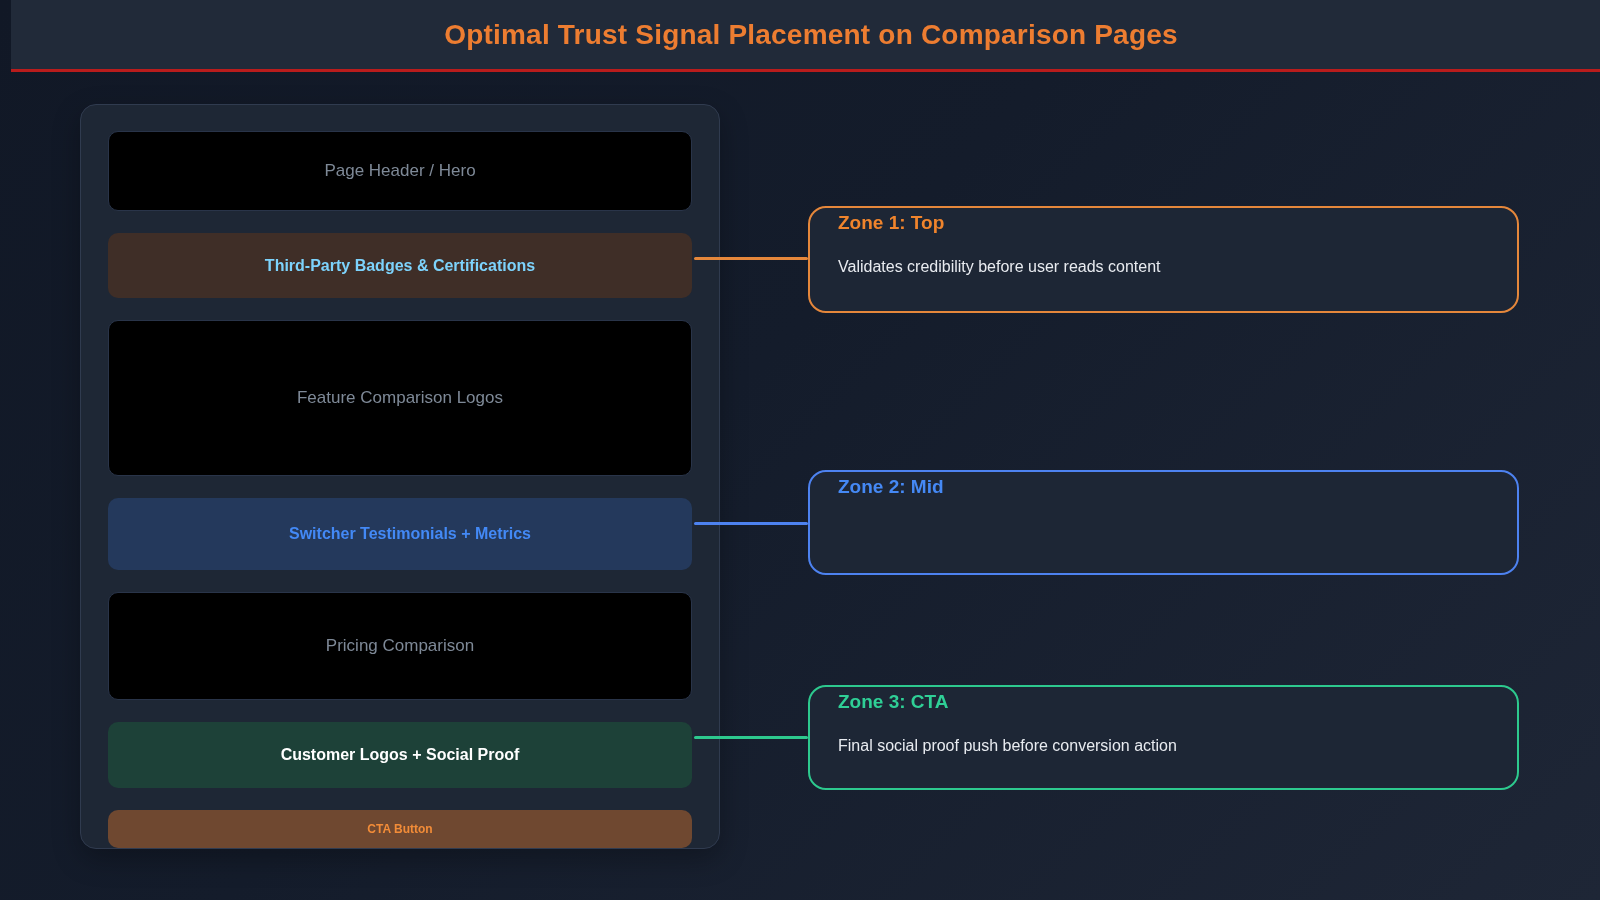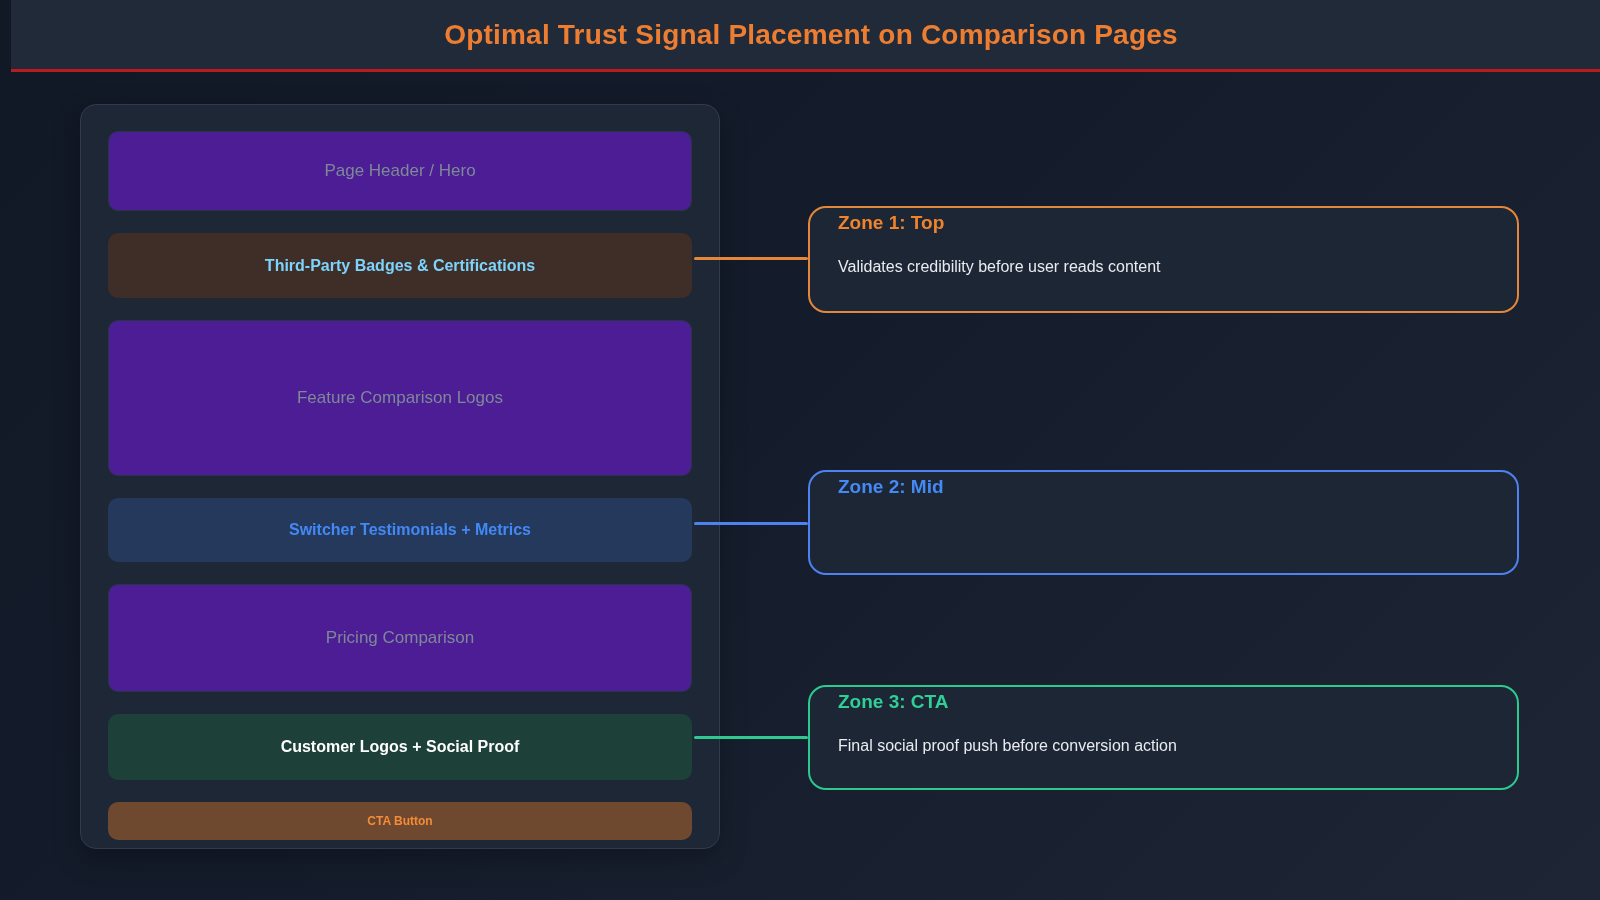--- a/index.html
+++ b/index.html
@@ -32,33 +32,33 @@
     display: flex; flex-direction: column; gap: 22px;
     box-shadow: 0 10px 28px rgba(0,0,0,0.28);
   }
   .wf-section {
     width: 100%; flex: none;
     border-radius: 10px;
     display: flex; align-items: center; justify-content: center;
     font-size: 17px;
   }
   .wf-plain {
-    background: #4c1d95;
+    background: #000000;
     border: 1px solid #293449;
     color: #7e8997;
   }
   .wf-orange { background: #3f2e27; color: #7dd3fc; font-weight: 600; font-size: 16px; }
   .wf-blue   { background: #24395c; color: #4389f6; font-weight: 600; font-size: 16px; }
   .wf-green  { background: #1d4138; color: #ffffff; font-weight: 600; font-size: 16px; align-items: center; }
   .wf-cta    { background: #6f4830; color: #f28c38; font-weight: 700; font-size: 12px; }
 
   .h-hero    { height: 80px; }
   .h-badges  { height: 65px; }
   .h-table   { height: 156px; }
-  .h-switch  { height: 64px; padding-left: 20px; }
+  .h-switch  { height: 72px; padding-left: 20px; }
   .h-pricing { height: 108px; }
   .h-logos   { height: 66px; }
   .h-cta     { height: 38px; }
 
   
   .connector {
     position: absolute; left: 694px; width: 114px; height: 3px; border-radius: 2px;
   }
   .conn-1 { top: 257px; background: #e5873b; }
   .conn-2 { top: 522px; background: #4d82f0; }

